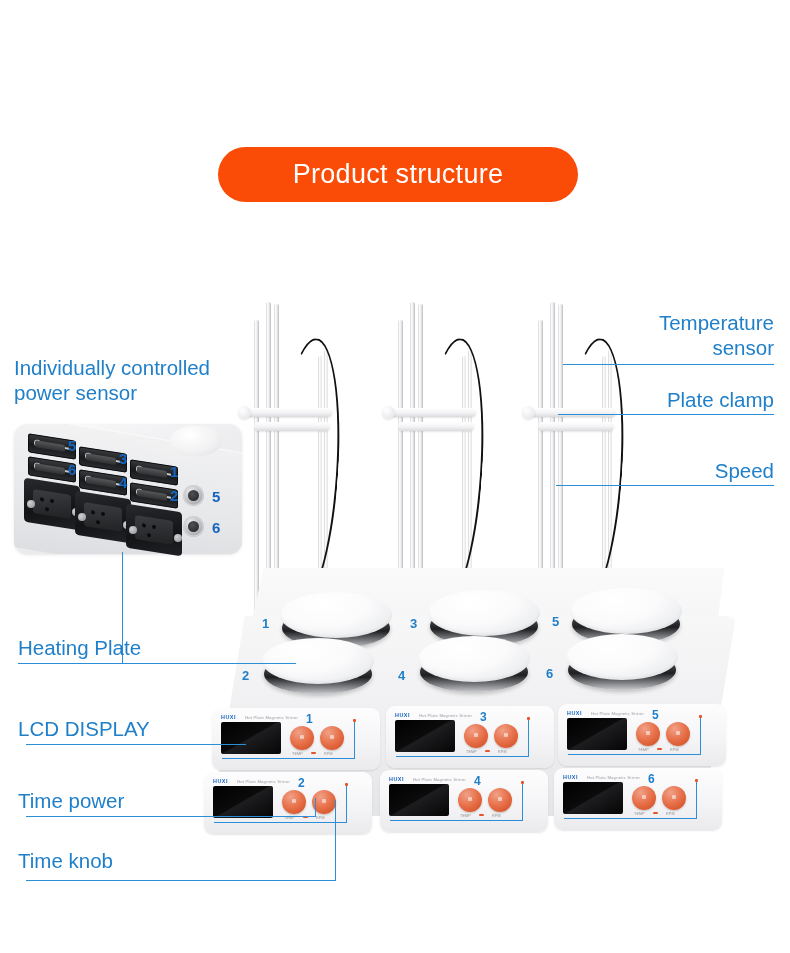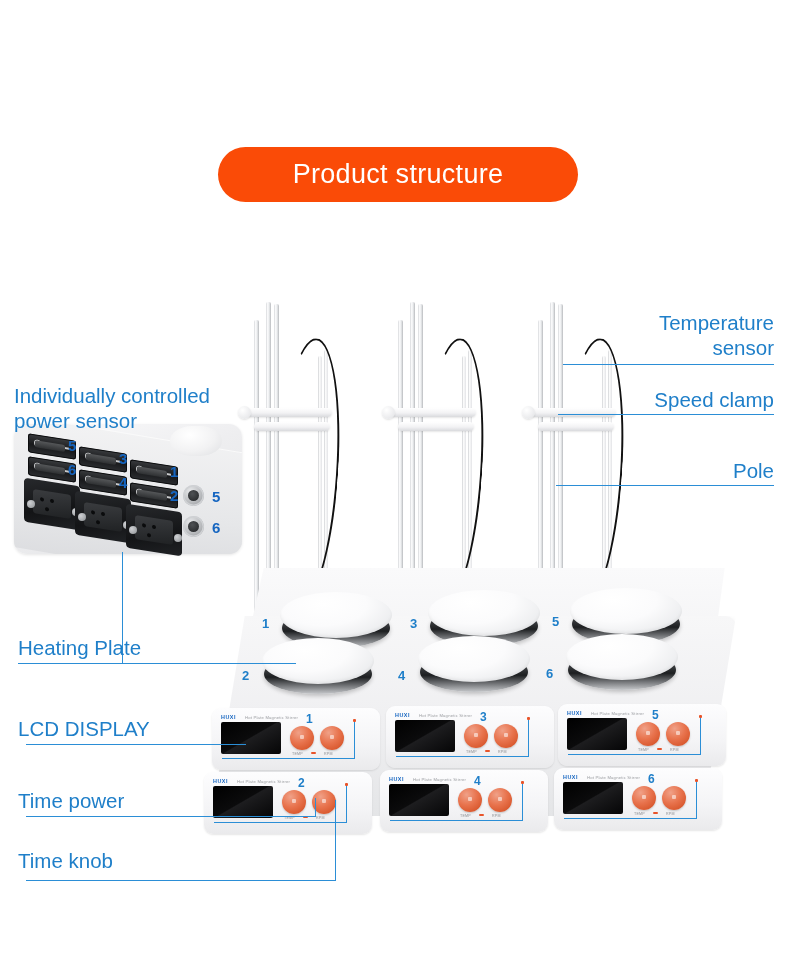--- a/index.html
+++ b/index.html
@@ -397,41 +397,41 @@
 
   <div class="port" style="left:183px;top:485px;">
       <b></b>
     </div>
   <div class="inum" style="left:212px;top:488px;">5</div>
   <div class="port" style="left:183px;top:516px;">
       <b></b>
     </div>
   <div class="inum" style="left:212px;top:519px;">6</div>
 
-  <div class="lbl two" style="left:14px;top:355px;margin-top:28px;">
+  <div class="lbl two" style="left:14px;top:355px;">
     <div>Individually controlled</div>
     <div>power sensor</div>
   </div>
 
   <div class="ln lnv" style="left:122px;top:552px;height:112px;"></div>
   <div class="ln lnh" style="left:122px;top:663px;width:40px;"></div>
 
   <div class="lbl r two" style="left:576px;top:310px;width:198px;">
     <div>Temperature</div>
     <div>sensor</div>
   </div>
   <div class="ln lnh" style="left:563px;top:364px;width:211px;"></div>
 
   <div class="lbl r" style="left:576px;top:387px;width:198px;">
-    <span>Speed clamp</span>
+    <span>Plate clamp</span>
   </div>
   <div class="ln lnh" style="left:558px;top:414px;width:216px;"></div>
 
   <div class="lbl r" style="left:576px;top:458px;width:198px;">
-    <span>Pole</span>
+    <span>Speed</span>
   </div>
   <div class="ln lnh" style="left:556px;top:485px;width:218px;"></div>
 
   <div class="lbl" style="left:18px;top:635px;">
     <span>Heating Plate</span>
   </div>
   <div class="ln lnh" style="left:18px;top:663px;width:278px;"></div>
 
   <div class="lbl" style="left:18px;top:716px;">
     <span>LCD DISPLAY</span>

